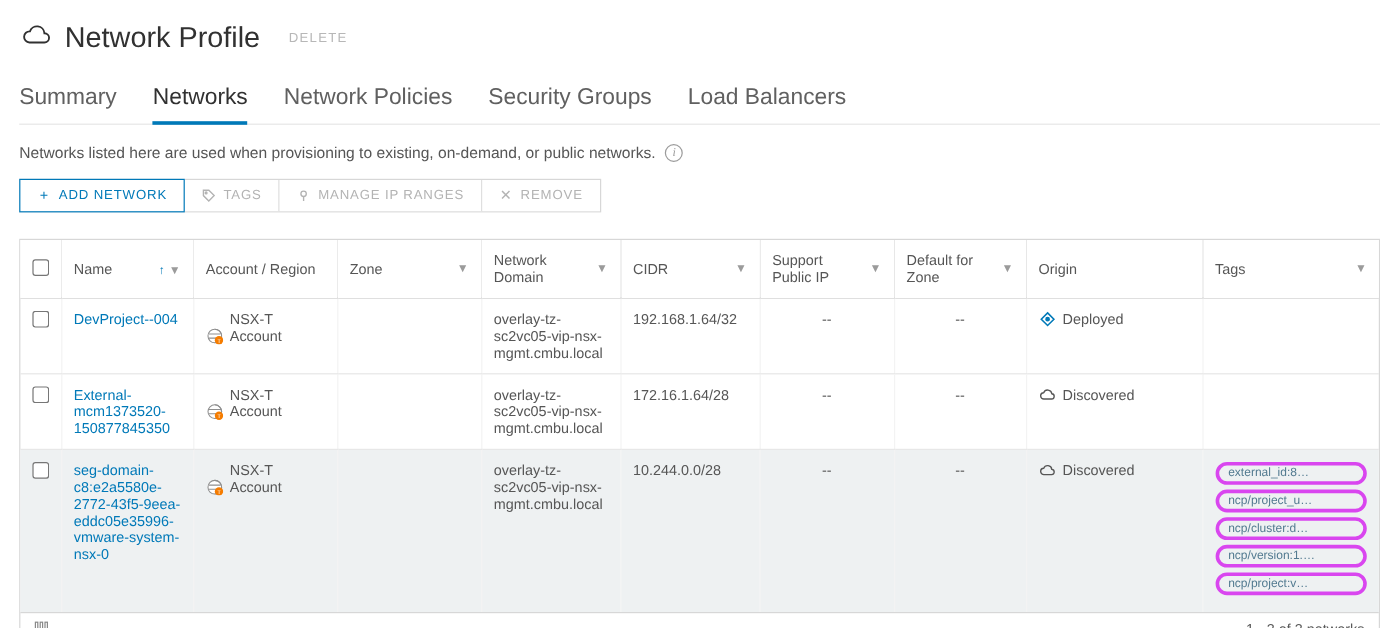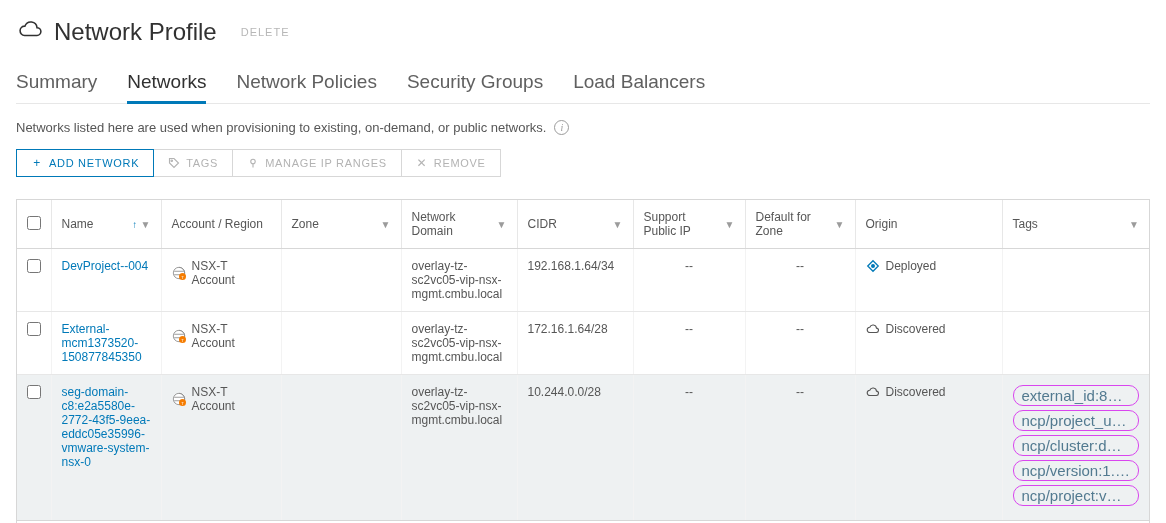--- a/index.html
+++ b/index.html
@@ -38,26 +38,26 @@
     thead th .sort-up { color:#0079b8; font-size:10px; }
     thead th .filter { color:#9b9b9b; font-size:10px; }
     tbody td { padding:10px 10px; border-right:1px solid #f3f3f3; border-bottom:1px solid #e7e7e7; font-size:12px; vertical-align:top; word-wrap:break-word; overflow-wrap:break-word; }
     tbody tr:last-child td { border-bottom:none; }
     tbody td:last-child { border-right:none; }
     tbody tr.selected { background:#eef1f2; }
     .linkcell { color:#0079b8; cursor:pointer; }
     .checkbox-cell { width:34px; text-align:center; }
     input[type="checkbox"] { width:14px; height:14px; cursor:pointer; }
 
-    .acct { display:flex; align-items:center; gap:6px; }
+    .acct { display:flex; align-items:flex-end; gap:6px; }
     .acct-icon { width:14px; height:14px; flex-shrink:0; }
     .origin { display:flex; align-items:center; gap:6px; }
     .origin-icon { width:14px; height:14px; flex-shrink:0; }
 
-    .tag { display:inline-block; border:1px solid #d946ef; color:#527a90; border-radius:10px; padding:1px 8px; font-size:15px; margin:0 0 4px 0; max-width:100%; white-space:nowrap; overflow:hidden; text-overflow:ellipsis; }
+    .tag { display:inline-block; border:3px solid #d946ef; color:#527a90; border-radius:10px; padding:1px 8px; font-size:10px; margin:0 0 4px 0; max-width:100%; white-space:nowrap; overflow:hidden; text-overflow:ellipsis; }
     .tags-cell .tag { display:block; }
 
     .table-footer { display:flex; justify-content:space-between; align-items:center; border-top:1px solid #d7d7d7; padding:6px 12px; font-size:12px; color:#585858; }
     .col-toggle { display:inline-flex; width:14px; height:12px; }
     .col-toggle span { display:inline-block; border:1px solid #888; width:3px; height:12px; margin-right:1px; }
 
     col.cb { width:34px; }
     col.name { width:110px; }
     col.acct { width:116px; }
     col.zone { width:120px; }
@@ -206,21 +206,21 @@
                     <circle cx="8" cy="8" r="6.5" fill="#fff" stroke="#8f8f8f" stroke-width="1"></circle>
                     <path d="M8 1.5a6.5 6.5 0 0 1 0 13M2.5 6h11M2.5 10h11" fill="none" stroke="#8f8f8f" stroke-width="1"></path>
                     <circle cx="12" cy="12" r="4" fill="#f57c00"></circle>
                     <text x="12" y="14.5" font-size="5" fill="#fff" text-anchor="middle" font-family="Arial">T</text>
                   </svg></span>
                 <span>NSX-T Account</span>
               </div>
             </td>
             <td></td>
             <td>overlay-tz-sc2vc05-vip-nsx-mgmt.cmbu.local</td>
-            <td>192.168.1.64/34</td>
+            <td>192.168.1.64/32</td>
             <td style="text-align: center;">--</td>
             <td style="text-align: center;">--</td>
             <td>
               <div class="origin">
                 <span class="origin-icon"><svg viewBox="0 0 16 16" width="14" height="14" fill="none" stroke="#0079b8" stroke-width="1.5">
                     <polygon points="8,2 14,8 8,14 2,8"></polygon>
                     <circle cx="8" cy="8" r="1.5" fill="#0079b8"></circle>
                   </svg></span>
                 <span>Deployed</span>
               </div>

